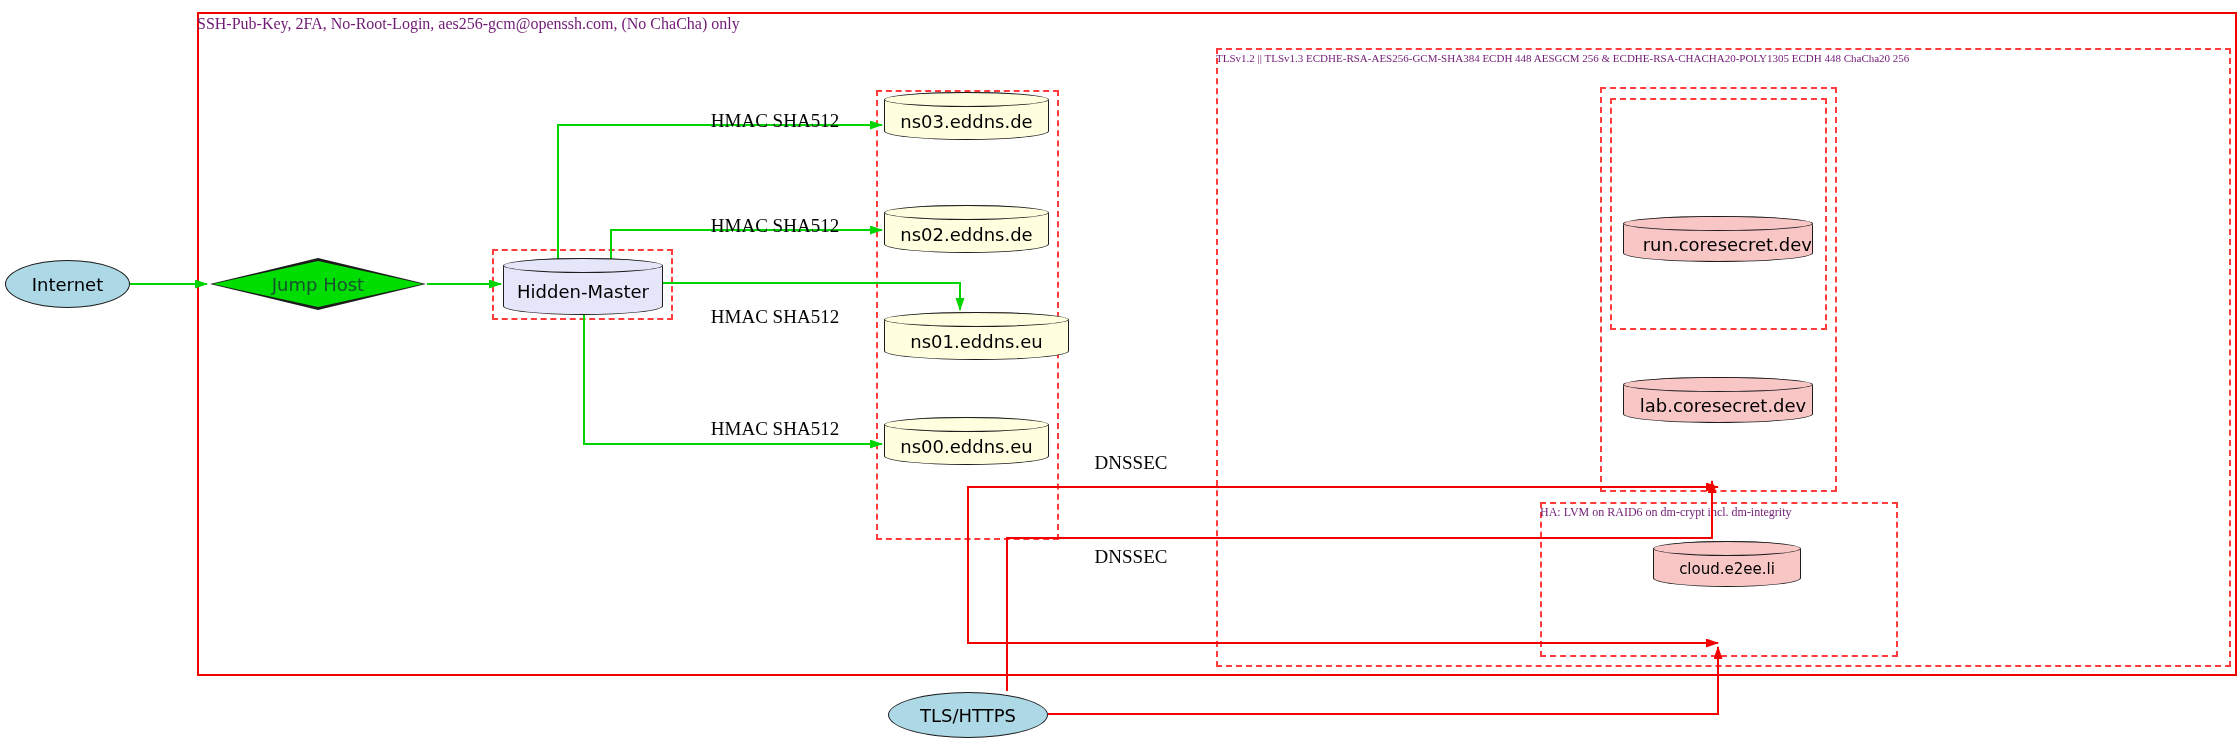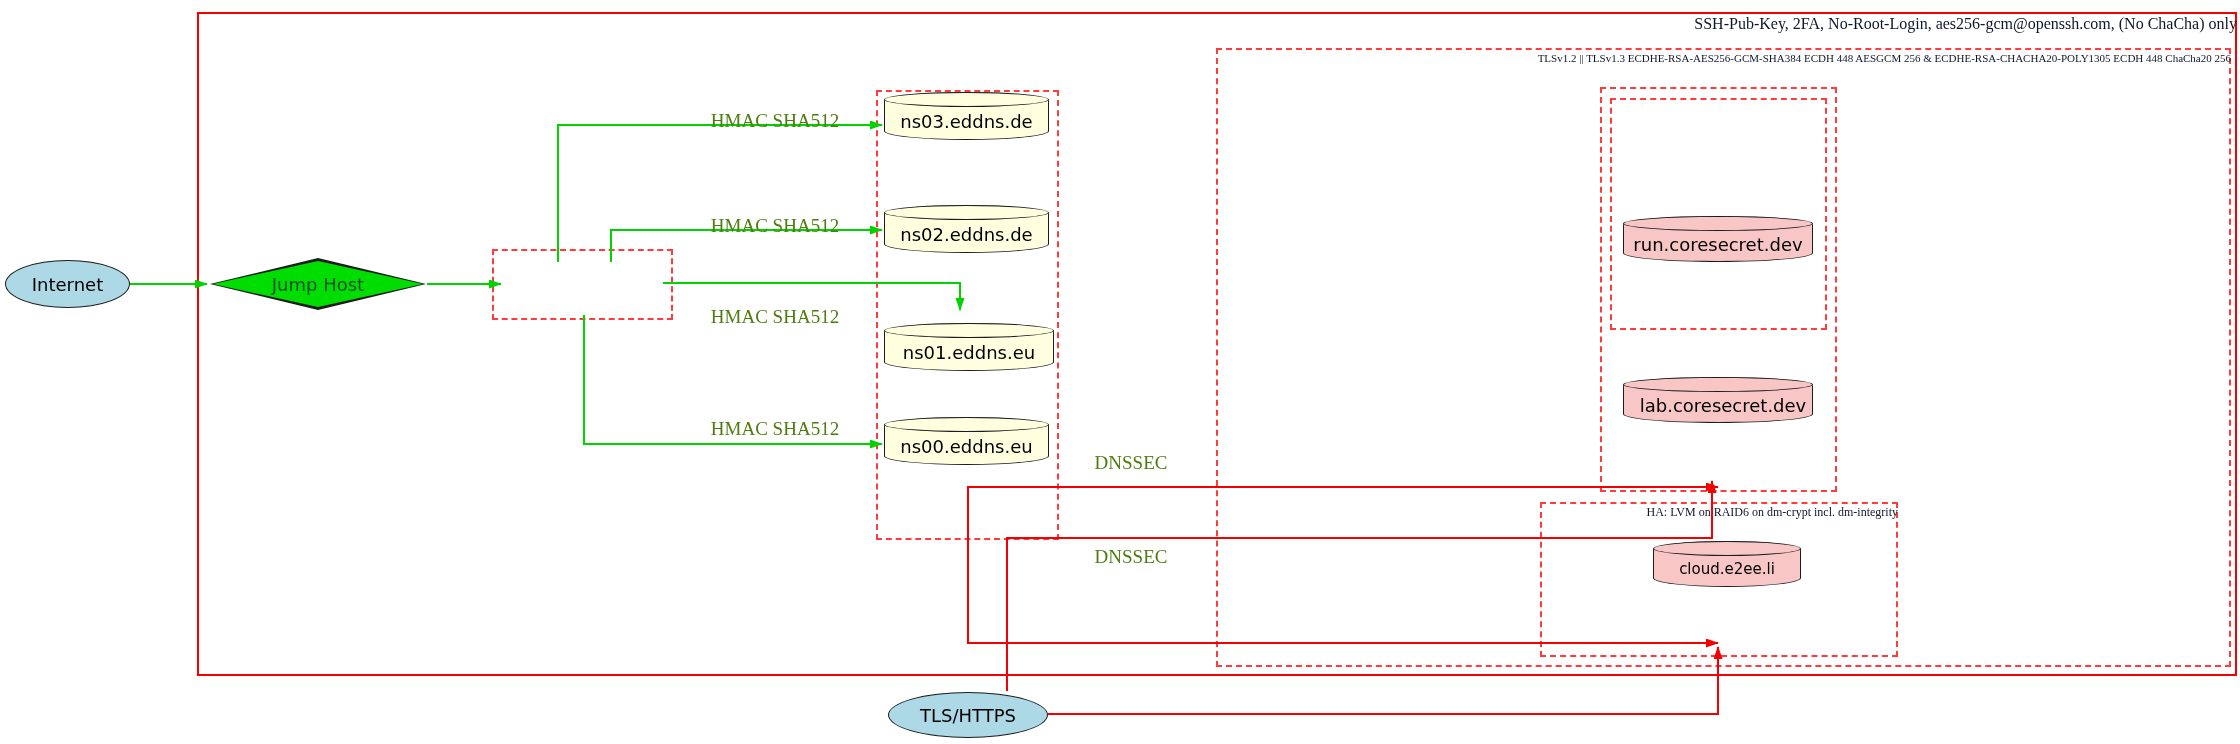--- a/index.html
+++ b/index.html
@@ -4,25 +4,25 @@
 <style>
   html,body { margin:0; padding:0; background:#ffffff; }
   #canvas {
     position:relative; width:2240px; height:744px; overflow:hidden;
     background:#ffffff; font-family:"DejaVu Sans","Liberation Sans",sans-serif;
   }
   .box { position:absolute; box-sizing:border-box; }
   .solidbox { border:2px solid var(--red); }
   .dashbox  { border:2px dashed var(--red-dashed); }
   .cluster-label {
-    position:absolute; text-align:right; color:#0f172a;
+    position:absolute; text-align:left; color:#701a75;
     font-family:"Liberation Serif","DejaVu Serif",serif; white-space:nowrap;
   }
   .edge-label {
-    position:absolute; text-align:center; color:#4d7c0f;
+    position:absolute; text-align:center; color:#000000;
     font-family:"Liberation Serif","DejaVu Serif",serif;
     font-size:19px; white-space:nowrap;
   }
   svg.edges { position:absolute; left:0; top:0; }
   svg.edges polyline, svg.edges path.edge { fill:none; stroke-width:2px; }
   .node {
     position:absolute; box-sizing:border-box; display:flex;
     align-items:center; justify-content:center;
     font-size:18px; color:#000; white-space:nowrap;
   }
@@ -102,39 +102,43 @@
   <div class="node ellipse" style="left:5px; top:260px; width:125px; height:48px; background:var(--lightblue);">
     <span>Internet</span>
   </div>
 
   <div class="diamond-outer" style="left:210px; top:258px; width:216px; height:52px;">
     <div class="d-border"></div>
     <div class="d-fill"></div>
     <div class="d-label">Jump Host</div>
   </div>
 
+  <div class="node cyl" style="left:503px; top:258px; width:160px; height:57px; background:var(--lavender);">
+    <div class="cap"></div>
+    <span class="cyl-label">Hidden-Master</span>
+  </div>
 
   <div class="node cyl" style="left:884px; top:92px; width:165px; height:48px; background:var(--lightyellow);">
     <div class="cap"></div>
     <span class="cyl-label">ns03.eddns.de</span>
   </div>
   <div class="node cyl" style="left:884px; top:205px; width:165px; height:48px; background:var(--lightyellow);">
     <div class="cap"></div>
     <span class="cyl-label">ns02.eddns.de</span>
   </div>
-  <div class="node cyl" style="left:884px; top:323px; width:170px; height:48px; background:var(--lightyellow);justify-content:center;">
+  <div class="node cyl" style="left:884px; top:312px; width:185px; height:48px; background:var(--lightyellow);justify-content:center;">
     <div class="cap"></div>
     <span class="cyl-label">ns01.eddns.eu</span>
   </div>
   <div class="node cyl" style="left:884px; top:417px; width:165px; height:48px; background:var(--lightyellow);">
     <div class="cap"></div>
     <span class="cyl-label">ns00.eddns.eu</span>
   </div>
 
-  <div class="node cyl" style="left:1623px; top:216px; width:190px; height:46px; background:var(--pink);">
+  <div class="node cyl" style="left:1623px; top:216px; width:190px; height:46px; background:var(--pink);justify-content:flex-end;">
     <div class="cap"></div>
     <span class="cyl-label">run.coresecret.dev</span>
   </div>
   <div class="node cyl" style="left:1623px; top:377px; width:190px; height:46px; background:var(--pink);padding-left:10px;">
     <div class="cap"></div>
     <span class="cyl-label">lab.coresecret.dev</span>
   </div>
   <div class="node cyl" style="left:1653px; top:541px; width:148px; height:46px; background:var(--pink); font-size:15px;">
     <div class="cap"></div>
     <span class="cyl-label">cloud.e2ee.li</span>

